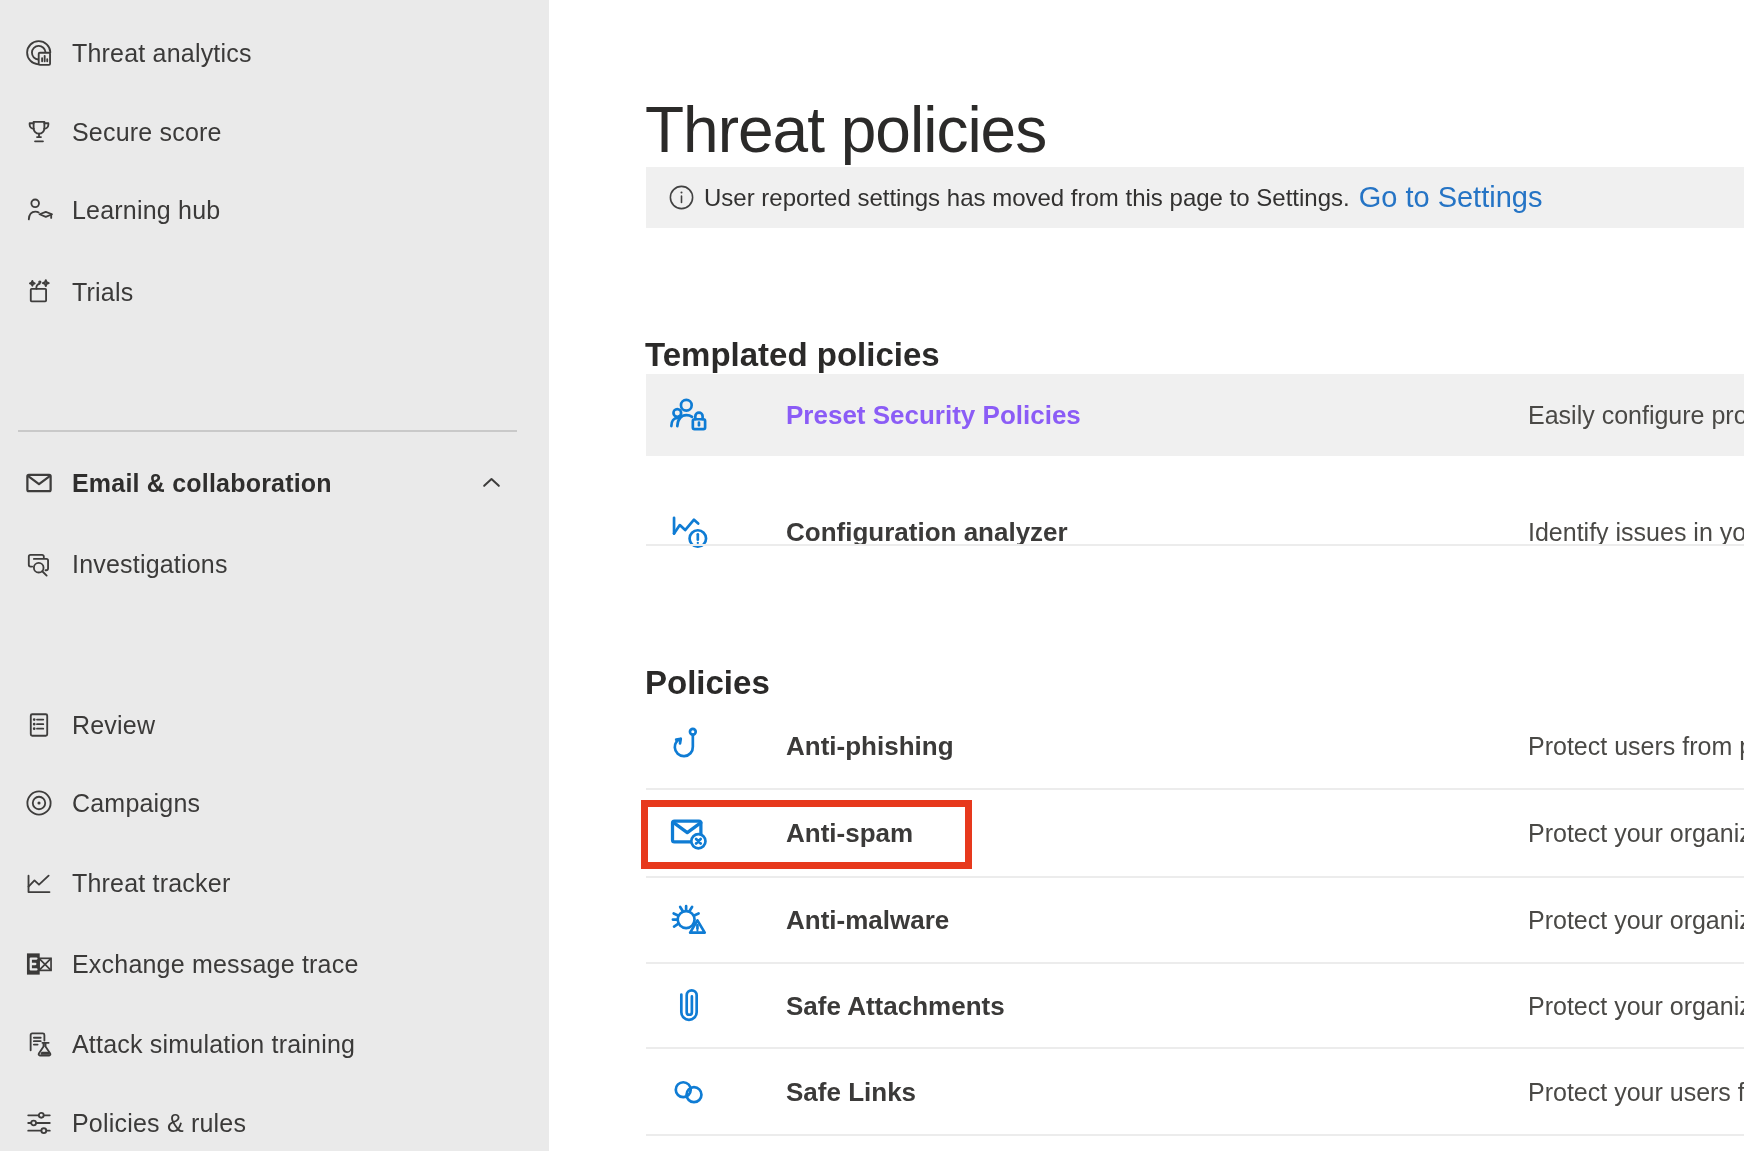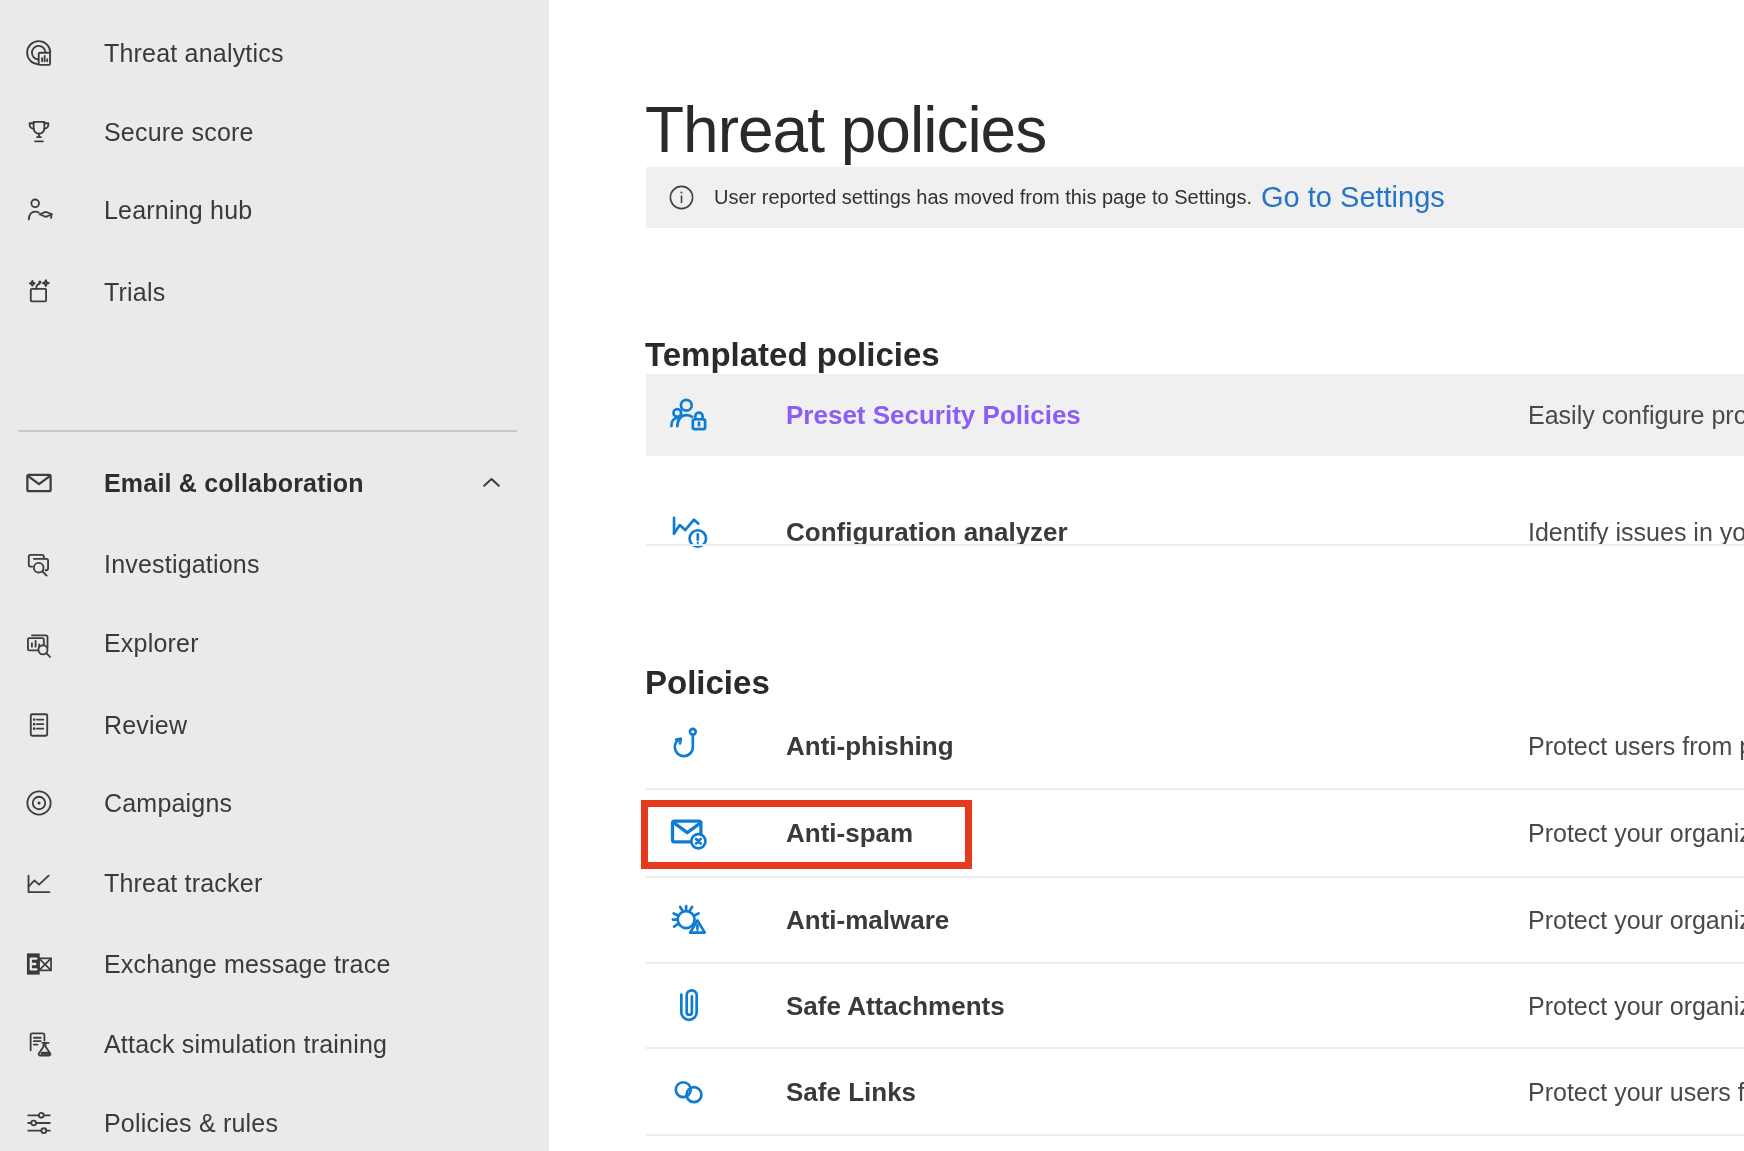--- a/index.html
+++ b/index.html
@@ -7,32 +7,32 @@
     position:relative;width:1744px;height:1151px;overflow:hidden;
     background:#ffffff;font-family:"Liberation Sans",sans-serif;color:#323130;
   }
   
   .sidebar{position:absolute;left:0;top:0;width:549px;height:1151px;background:#eaeaea;}
   .nav-item{
     position:absolute;left:0;width:549px;height:80px;display:flex;align-items:center;
     padding-left:22px;box-sizing:border-box;font-size:25px;color:#3b3a39;cursor:pointer;
   }
   .nav-item .nicon{width:34px;height:34px;flex:0 0 34px;}
-  .nav-item .nlabel{margin-left:48px;white-space:nowrap;letter-spacing:.2px;}
+  .nav-item .nlabel{margin-left:16px;white-space:nowrap;letter-spacing:.2px;}
   .nav-item.section-head .nlabel{font-weight:700;color:#2f2e2d;}
   .chev{position:absolute;left:478px;top:50%;transform:translateY(-50%);width:27px;height:27px;}
   .side-divider{position:absolute;left:18px;top:430px;width:499px;height:2px;background:#c9c9c9;}
   .si{stroke:#3e3d3c;fill:none;stroke-width:1.3;stroke-linecap:round;stroke-linejoin:round;}
   .si-bold{stroke-width:1.6;}
   
   .page-title{position:absolute;left:645px;top:50px;font-size:64px;font-weight:400;
     color:#2b2a29;letter-spacing:-1px;white-space:nowrap;}
   .banner{position:absolute;left:646px;top:167px;width:1098px;height:61px;background:#f0f0f0;
     display:flex;align-items:center;padding-left:21px;box-sizing:border-box;}
-  .banner-msg{font-size:20px;color:#323130;margin-left:18px;white-space:nowrap;}
+  .banner-msg{font-size:24px;color:#323130;margin-left:8px;white-space:nowrap;}
   .banner-link{font-size:29px;color:#2574c5;margin-left:9px;white-space:nowrap;cursor:pointer;}
   .section-heading{position:absolute;left:645px;font-size:33px;font-weight:700;color:#2b2a29;white-space:nowrap;}
   .prow{position:absolute;left:646px;width:1098px;}
   .prow.shaded{background:#f0f0f0;}
   .picon{position:absolute;left:20px;top:50%;transform:translateY(-50%);width:46px;height:46px;}
   .plabel{position:absolute;left:140px;top:50%;transform:translateY(-50%);
     font-size:26px;font-weight:600;color:#3b3a39;white-space:nowrap;cursor:pointer;}
   .plabel.linkblue{color:#8b5cf6;}
   .pdesc{position:absolute;left:882px;top:50%;transform:translateY(-50%);
     font-size:25px;color:#4a4946;white-space:nowrap;}
@@ -105,30 +105,20 @@
   <div class="nav-item" style="top:524px">
     <svg class="nicon si" viewBox="0 0 24 24">
       <path d="M7.2 13.8H6a1.2 1.2 0 0 1-1.2-1.2V6.8A1.2 1.2 0 0 1 6 5.6h8.2a1.2 1.2 0 0 1 1.2 1.2v.6"></path>
       <path d="M8.4 8.4h8.8a1.2 1.2 0 0 1 1.2 1.2v5.6a1.2 1.2 0 0 1-1.2 1.2h-.6"></path>
       <circle cx="11.8" cy="14.6" r="3.4"></circle>
       <path d="M14.3 17.1l3.1 3.1"></path>
     </svg>
     <span class="nlabel">Investigations</span>
   </div>
 
-  <div class="nav-item" style="top:603px">
-    <svg class="nicon si" viewBox="0 0 24 24">
-      <path d="M7 6.6h9.6a1.4 1.4 0 0 1 1.4 1.4v7.2"></path>
-      <rect x="4.2" y="8.6" width="11.2" height="8.6" rx="1"></rect>
-      <path d="M7 14.6v-2.4M9.6 14.6v-4M12.2 14.6v-1.6"></path>
-      <circle cx="14.8" cy="16.8" r="3.2" fill="#eaeaea"></circle>
-      <path d="M17.2 19.2l2.6 2.6"></path>
-    </svg>
-    <span class="nlabel">Explorer</span>
-  </div>
 
   <div class="nav-item" style="top:763px">
     <svg class="nicon si" viewBox="0 0 24 24">
       <circle cx="12" cy="12" r="8.2"></circle>
       <circle cx="12" cy="12" r="4.4"></circle>
       <circle cx="12" cy="12" r="1.1" fill="#3e3d3c" stroke="none"></circle>
     </svg>
     <span class="nlabel">Campaigns</span>
   </div>
 

